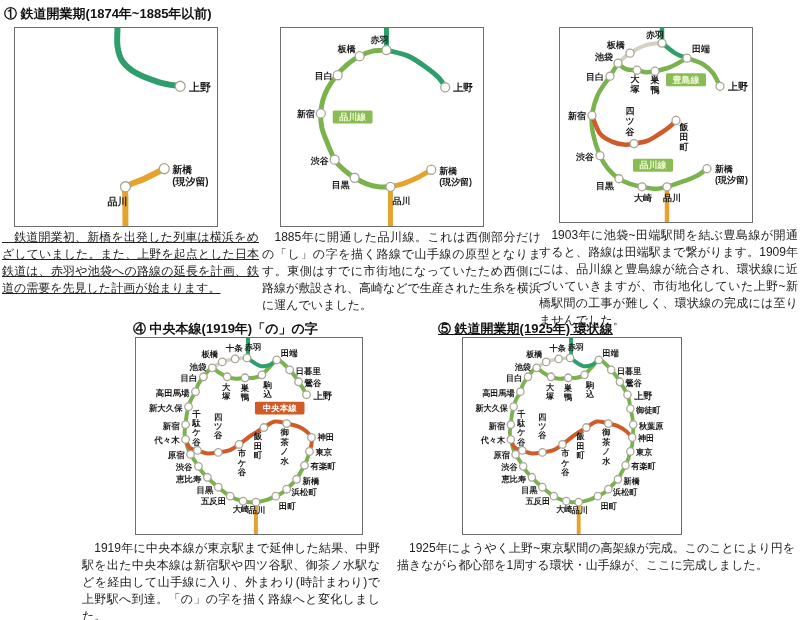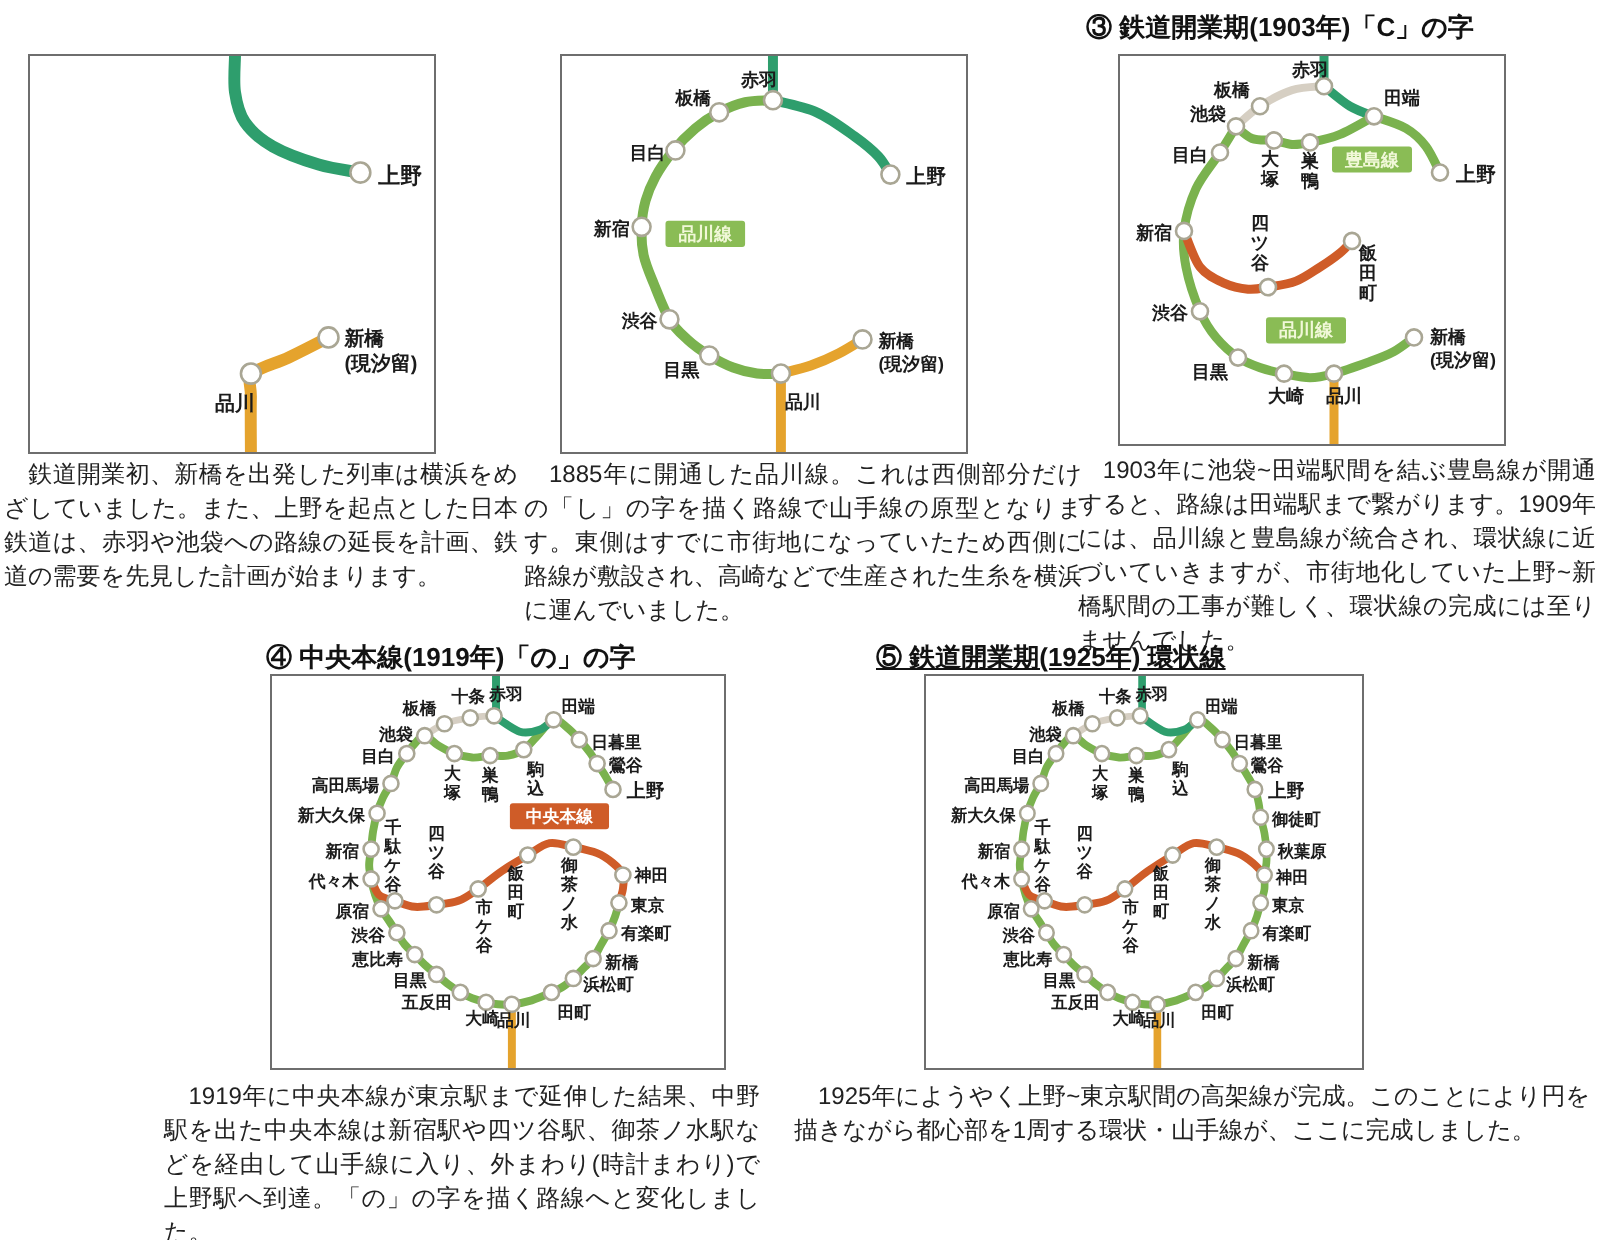--- a/index.html
+++ b/index.html
@@ -3,36 +3,37 @@
 <meta charset="utf-8">
 <style>
   html,body{margin:0;padding:0;background:#fff;}
   .canvas{position:relative;width:800px;height:620px;background:#ffffff;
           font-family:"Liberation Sans",sans-serif;overflow:hidden;color:#1c1c1c;}
   .ptitle{position:absolute;font-size:13px;font-weight:bold;color:#121212;white-space:nowrap;}
   .mapbox{position:absolute;background:#fff;border:1px solid #6e6e6e;box-sizing:border-box;}
   .mapbox svg{display:block;width:100%;height:100%;}
   .pdesc{position:absolute;font-size:12px;line-height:17px;text-align:justify;color:#222;}
   
-  .t1{left:4px;top:5px;}   .b1{left:14px;top:27px;width:204px;height:200px;}  .d1{left:2px;top:229px;width:257px;}
+  .t1{left:4px;top:5px;}   .b1{left:14px;top:27px;width:204px;height:200px;}  .d1{left:2px;top:229px;width:257px;text-decoration:underline;}
   
   .t2{left:268px;top:5px;} .b2{left:280px;top:27px;width:204px;height:200px;} .d2{left:262px;top:229px;width:279px;}
   
   .t3{left:543px;top:5px;} .b3{left:559px;top:27px;width:194px;height:196px;} .d3{left:539px;top:227px;width:259px;}
   
   .t4{left:133px;top:320px;} .b4{left:135px;top:337px;width:228px;height:198px;} .d4{left:82px;top:540px;width:298px;}
   
   .t5{left:438px;top:320px;text-decoration:underline;} .b5{left:462px;top:337px;width:220px;height:198px;} .d5{left:397px;top:540px;width:398px;}
   svg text{font-family:"Liberation Sans",sans-serif;}
 </style>
 </head>
 <body>
 
 <div class="canvas">
 
+  <div class="ptitle t1">① 鉄道開業期(1874年~1885年以前)</div>
   <div class="mapbox b1">
       <svg viewBox="0 0 203 197" preserveAspectRatio="none">
         <path d="M103,0 C103.0,3.0 102.2,12.5 103,18 C103.8,23.5 104.8,28.5 108,33 C111.2,37.5 115.8,41.5 122,45 C128.2,48.5 137.7,51.8 145,54 C152.3,56.2 162.5,57.3 166,58" fill="none" stroke="#2e9e6d" stroke-width="6" stroke-linecap="round" stroke-linejoin="round"></path>
         <path d="M150,140 C146.7,141.7 136.3,147.0 130,150 C123.7,153.0 115.2,154.7 112,158 C108.8,161.3 111.2,163.5 111,170 C110.8,176.5 111.0,192.5 111,197" fill="none" stroke="#e5a32d" stroke-width="6" stroke-linecap="round" stroke-linejoin="round"></path>
         <circle cx="166" cy="58" r="5" fill="#ffffff" stroke="#a9a694" stroke-width="1.3"></circle>
         <circle cx="150" cy="140" r="5" fill="#ffffff" stroke="#a9a694" stroke-width="1.3"></circle>
         <circle cx="111" cy="158" r="5" fill="#ffffff" stroke="#a9a694" stroke-width="1.3"></circle>
         <text text-anchor="start" font-size="11" fill="#1b1b1b" font-weight="bold"><tspan x="175" y="63">上野</tspan></text>
         <text text-anchor="start" font-size="10" fill="#1b1b1b" font-weight="bold"><tspan x="158" y="144">新橋</tspan><tspan x="158" y="156">(現汐留)</tspan></text>
         <text text-anchor="end" font-size="10" fill="#1b1b1b" font-weight="bold"><tspan x="113" y="176">品川</tspan></text>
@@ -64,21 +65,20 @@
         <text text-anchor="end" font-size="9" fill="#1b1b1b" font-weight="bold"><tspan x="34" y="89">新宿</tspan></text>
         <text text-anchor="end" font-size="9" fill="#1b1b1b" font-weight="bold"><tspan x="48" y="135">渋谷</tspan></text>
         <text text-anchor="end" font-size="9" fill="#1b1b1b" font-weight="bold"><tspan x="69" y="159">目黒</tspan></text>
         <text text-anchor="middle" font-size="9" fill="#1b1b1b" font-weight="bold"><tspan x="121" y="175">品川</tspan></text>
         <text text-anchor="start" font-size="10" fill="#1b1b1b" font-weight="bold"><tspan x="173" y="63">上野</tspan></text>
         <text text-anchor="start" font-size="9" fill="#1b1b1b" font-weight="bold"><tspan x="159" y="145">新橋</tspan><tspan x="159" y="156">(現汐留)</tspan></text>
       </svg>
     </div>
   <div class="pdesc d2">　1885年に開通した品川線。これは西側部分だけの「し」の字を描く路線で山手線の原型となります。東側はすでに市街地になっていたため西側に路線が敷設され、高崎などで生産された生糸を横浜に運んでいました。</div>
 
-  <div class="ptitle t3">③ 鉄道開業期(1903年)「C」の字</div>
   <div class="mapbox b3">
       <svg viewBox="0 0 192 193" preserveAspectRatio="none">
         <path d="M58,35 C60.0,33.3 65.3,28.0 70,25 C74.7,22.0 80.7,18.7 86,17 C91.3,15.3 99.3,15.3 102,15" fill="none" stroke="#d6cfc3" stroke-width="4" stroke-linecap="round" stroke-linejoin="round"></path>
         <path d="M102,15 L102,0" fill="none" stroke="#2e9e6d" stroke-width="4.5" stroke-linecap="round" stroke-linejoin="round"></path>
         <path d="M102,15 C104.2,16.7 110.8,22.5 115,25 C119.2,27.5 125.0,29.2 127,30" fill="none" stroke="#2e9e6d" stroke-width="4.5" stroke-linecap="round" stroke-linejoin="round"></path>
         <path d="M58,35 C56.7,37.2 53.3,42.8 50,48 C46.7,53.2 41.0,59.5 38,66 C35.0,72.5 32.8,80.5 32,87 C31.2,93.5 31.7,98.3 33,105 C34.3,111.7 37.5,121.2 40,127 C42.5,132.8 44.8,136.2 48,140 C51.2,143.8 55.3,147.5 59,150 C62.7,152.5 66.2,153.7 70,155 C73.8,156.3 77.8,157.2 82,158 C86.2,158.8 90.8,160.0 95,160 C99.2,160.0 102.0,159.3 107,158 C112.0,156.7 120.0,153.8 125,152 C130.0,150.2 133.3,149.0 137,147 C140.7,145.0 145.3,141.2 147,140" fill="none" stroke="#7ab24e" stroke-width="4.5" stroke-linecap="round" stroke-linejoin="round"></path>
         <path d="M58,35 C59.3,36.0 62.8,39.8 66,41 C69.2,42.2 73.7,41.5 77,42 C80.3,42.5 83.0,43.8 86,44 C89.0,44.2 91.0,43.8 95,43 C99.0,42.2 104.7,41.2 110,39 C115.3,36.8 124.2,31.5 127,30" fill="none" stroke="#7ab24e" stroke-width="4.5" stroke-linecap="round" stroke-linejoin="round"></path>
         <path d="M127,30 C129.7,31.0 138.7,33.5 143,36 C147.3,38.5 150.2,41.3 153,45 C155.8,48.7 158.8,55.8 160,58" fill="none" stroke="#7ab24e" stroke-width="4.5" stroke-linecap="round" stroke-linejoin="round"></path>
         <path d="M32,87 C33.3,90.0 36.7,100.7 40,105 C43.3,109.3 48.0,111.2 52,113 C56.0,114.8 60.3,115.7 64,116 C67.7,116.3 70.0,115.7 74,115 C78.0,114.3 83.7,113.7 88,112 C92.3,110.3 96.3,107.3 100,105 C103.7,102.7 107.3,100.2 110,98 C112.7,95.8 115.0,93.0 116,92" fill="none" stroke="#cf5c28" stroke-width="4.5" stroke-linecap="round" stroke-linejoin="round"></path>
         <path d="M107,158 L107,193" fill="none" stroke="#e5a32d" stroke-width="4.5" stroke-linecap="round" stroke-linejoin="round"></path>

